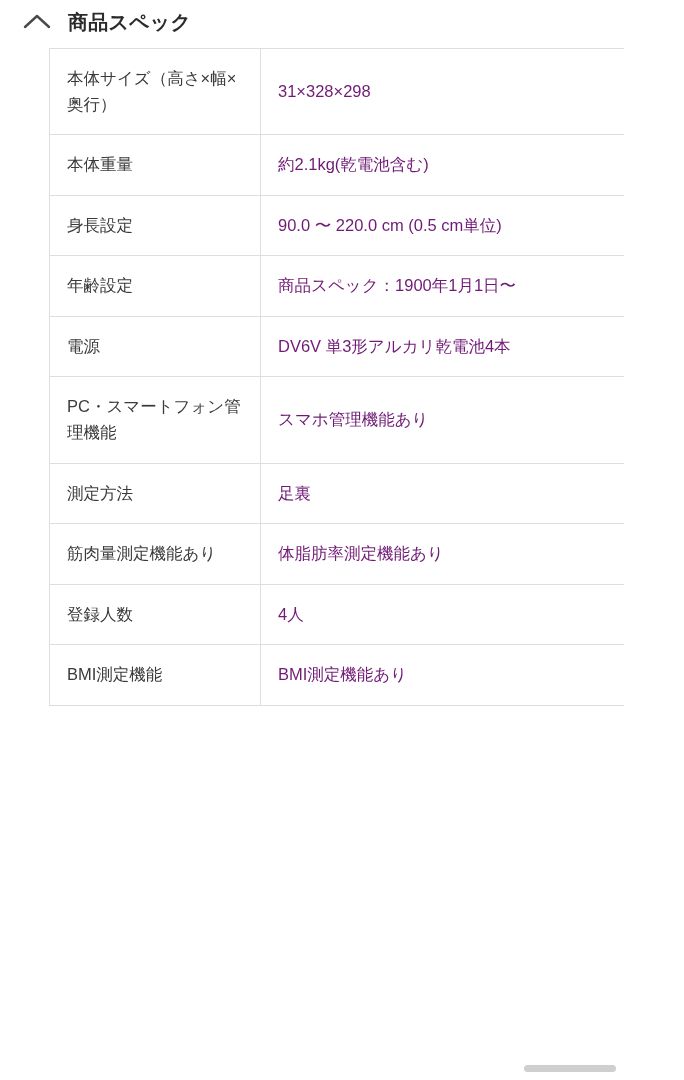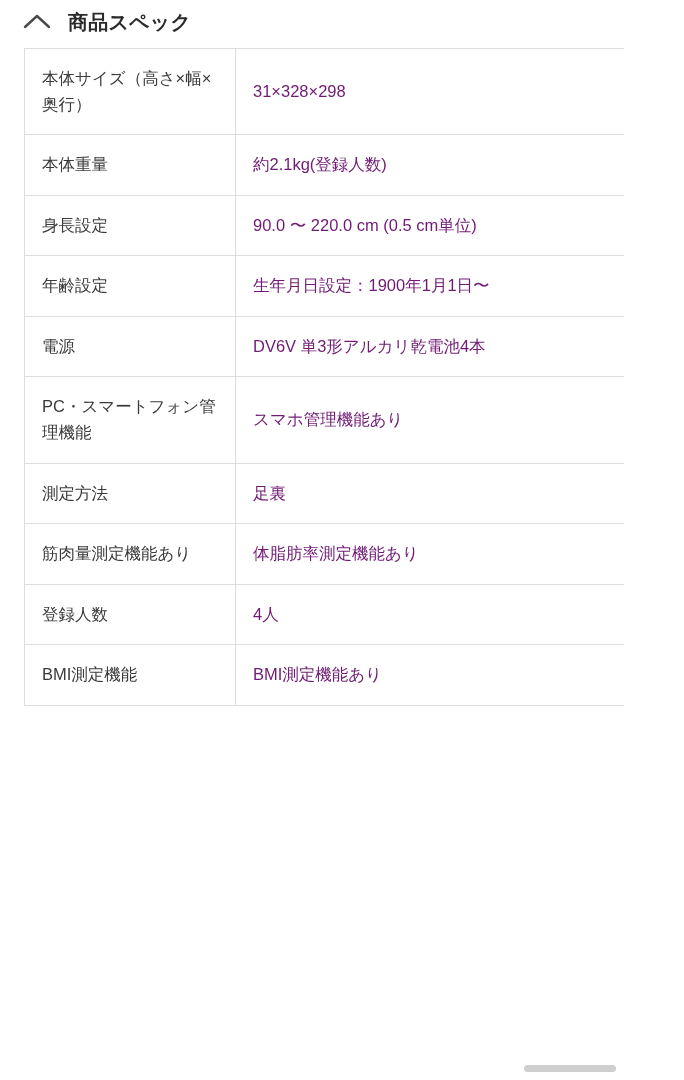--- a/index.html
+++ b/index.html
@@ -37,21 +37,21 @@
   .section-title {
     font-size: 20px;
     font-weight: bold;
     color: #2b2b2b;
     letter-spacing: 0.2px;
     line-height: 1.2;
   }
   
   .spec-table {
     width: 618px;
-    margin: 0 0 0 24px;
+    margin: 0 0 0 49px;
     border-collapse: collapse;
     border-top: 1px solid #dedede;
     border-left: 1px solid #dedede;
     border-right: 1px solid #dedede;
     table-layout: fixed;
   }
   .spec-table tr {
     border-bottom: 1px solid #dedede;
   }
   .spec-table th,
@@ -99,29 +99,29 @@
   </div>
 
   <table class="spec-table">
     <tbody>
       <tr>
         <th>本体サイズ（高さ×幅×奥行）</th>
         <td>31×328×298</td>
       </tr>
       <tr>
         <th>本体重量</th>
-        <td>約2.1kg(登録人数)</td>
+        <td>約2.1kg(乾電池含む)</td>
       </tr>
       <tr>
         <th>身長設定</th>
         <td>90.0 〜 220.0 cm (0.5 cm単位)</td>
       </tr>
       <tr>
         <th>年齢設定</th>
-        <td>生年月日設定：1900年1月1日〜</td>
+        <td>商品スペック：1900年1月1日〜</td>
       </tr>
       <tr>
         <th>電源</th>
         <td>DV6V 単3形アルカリ乾電池4本</td>
       </tr>
       <tr>
         <th>PC・スマートフォン管理機能</th>
         <td>スマホ管理機能あり</td>
       </tr>
       <tr>

